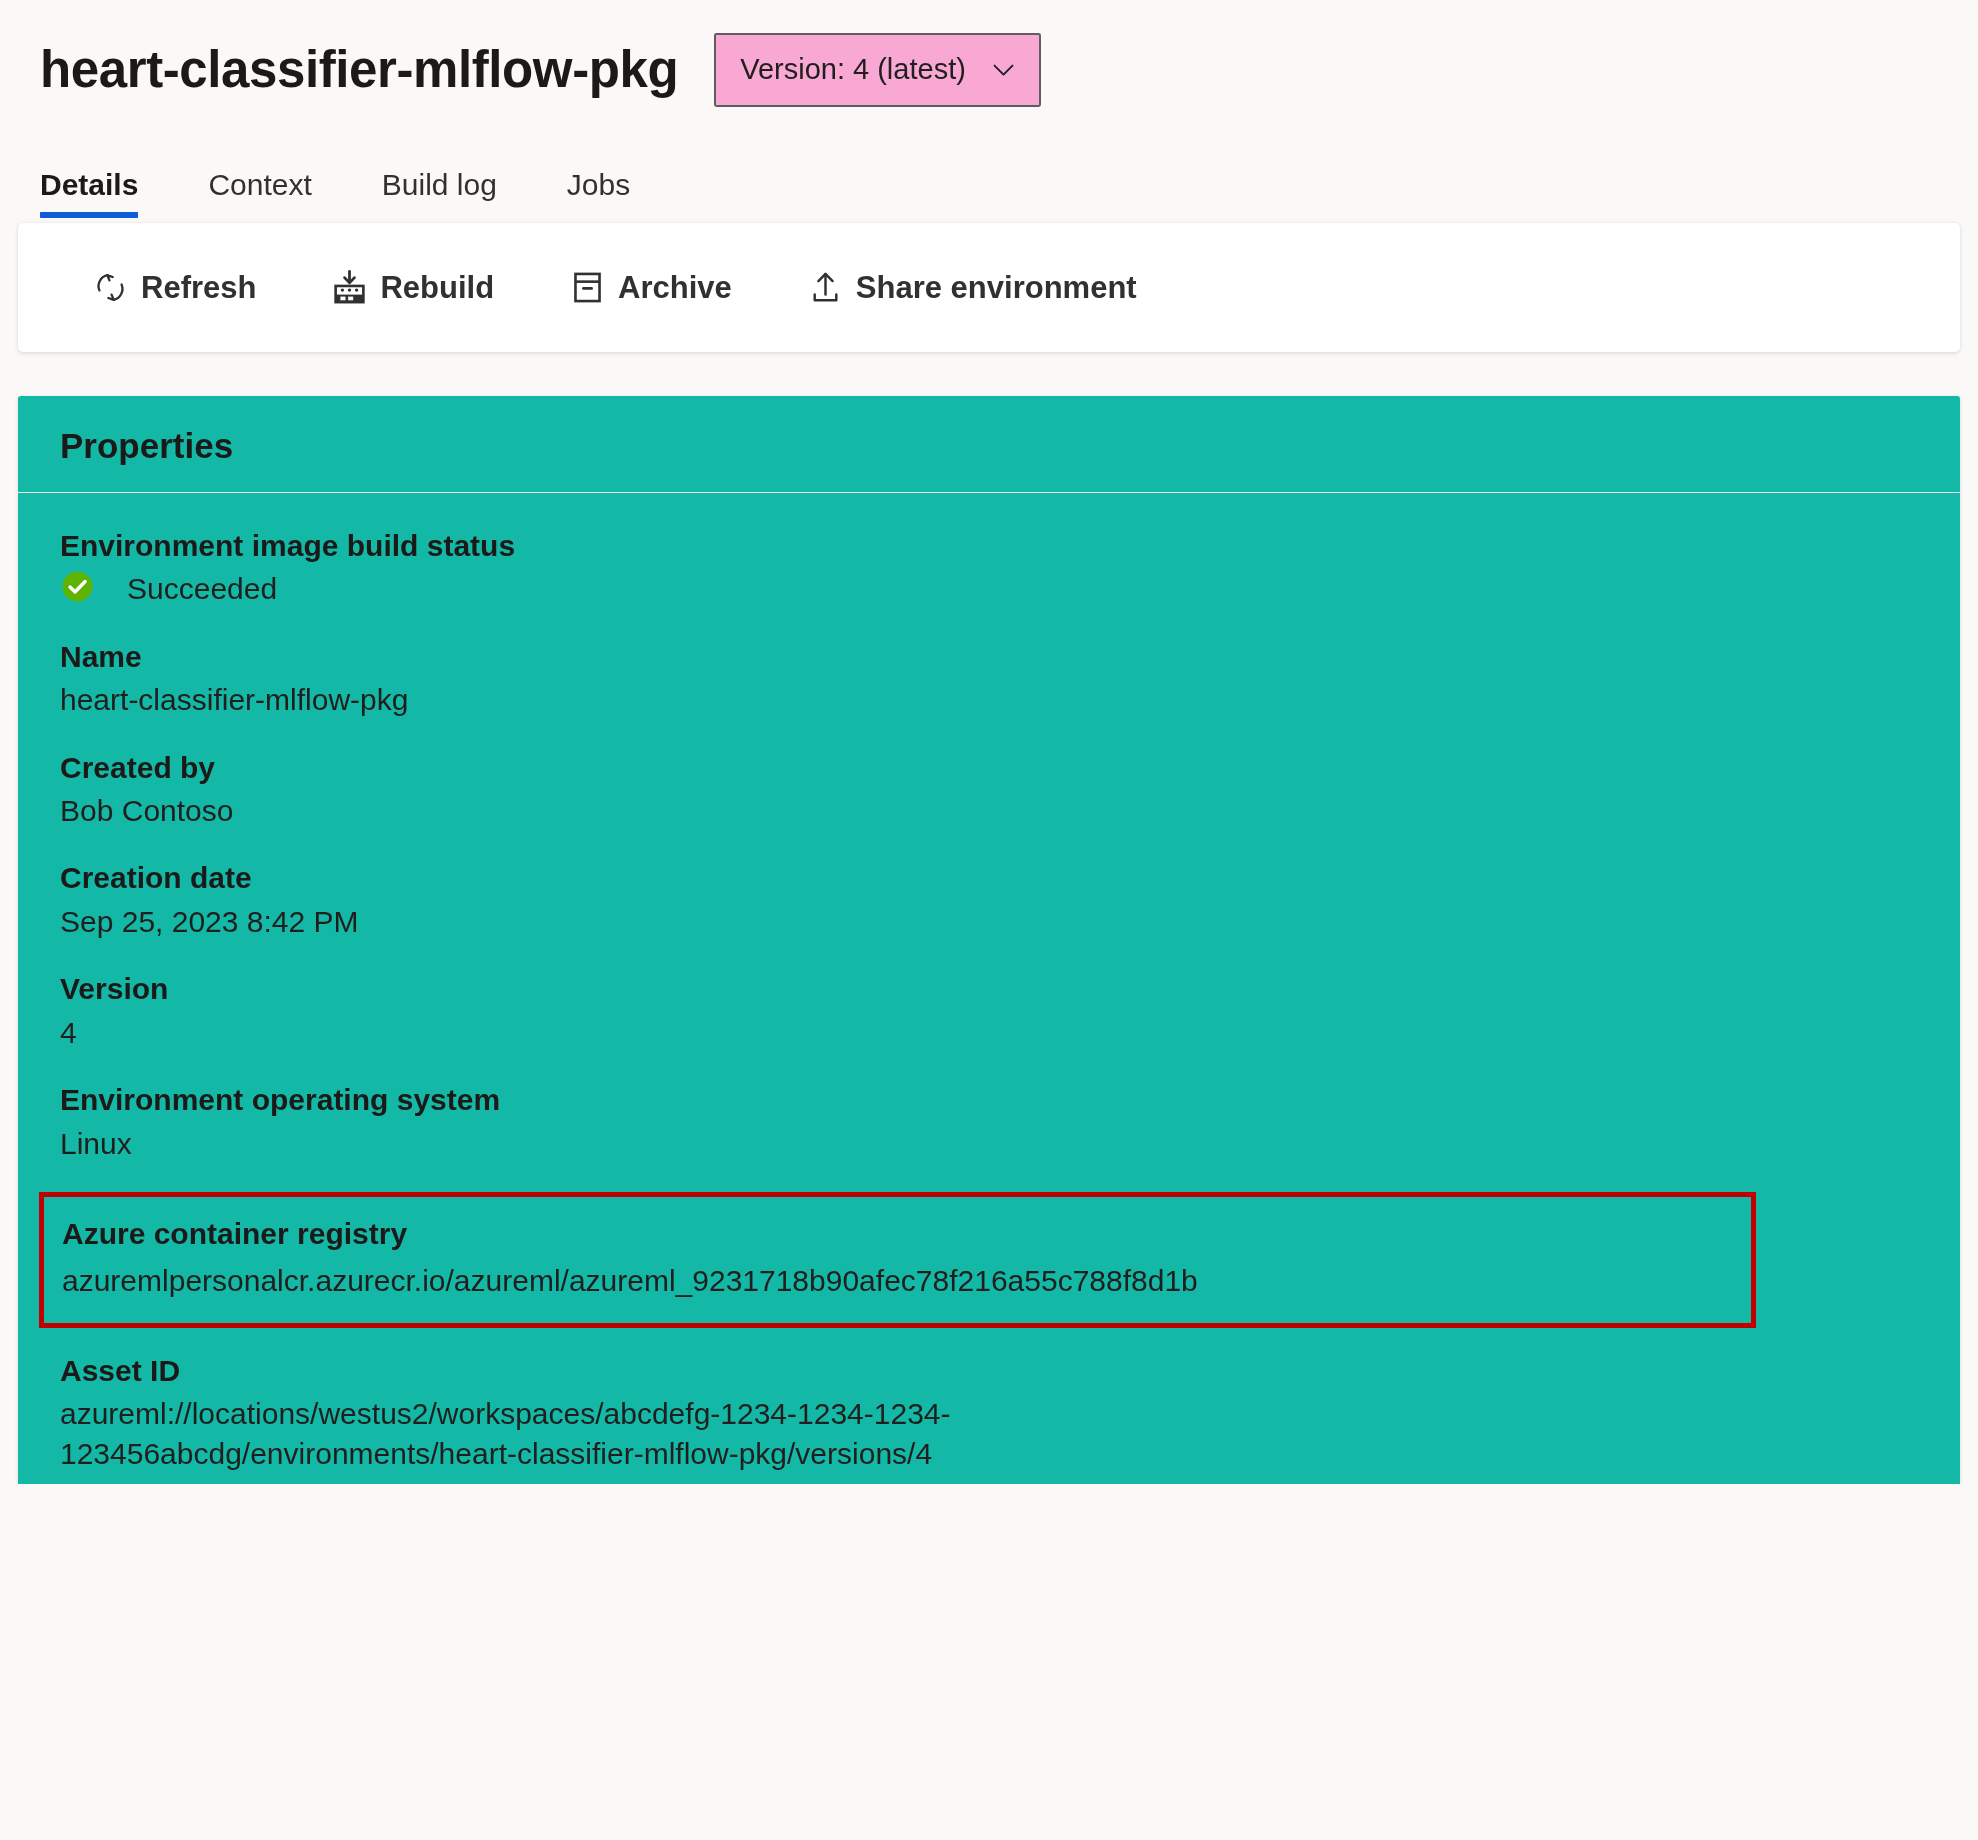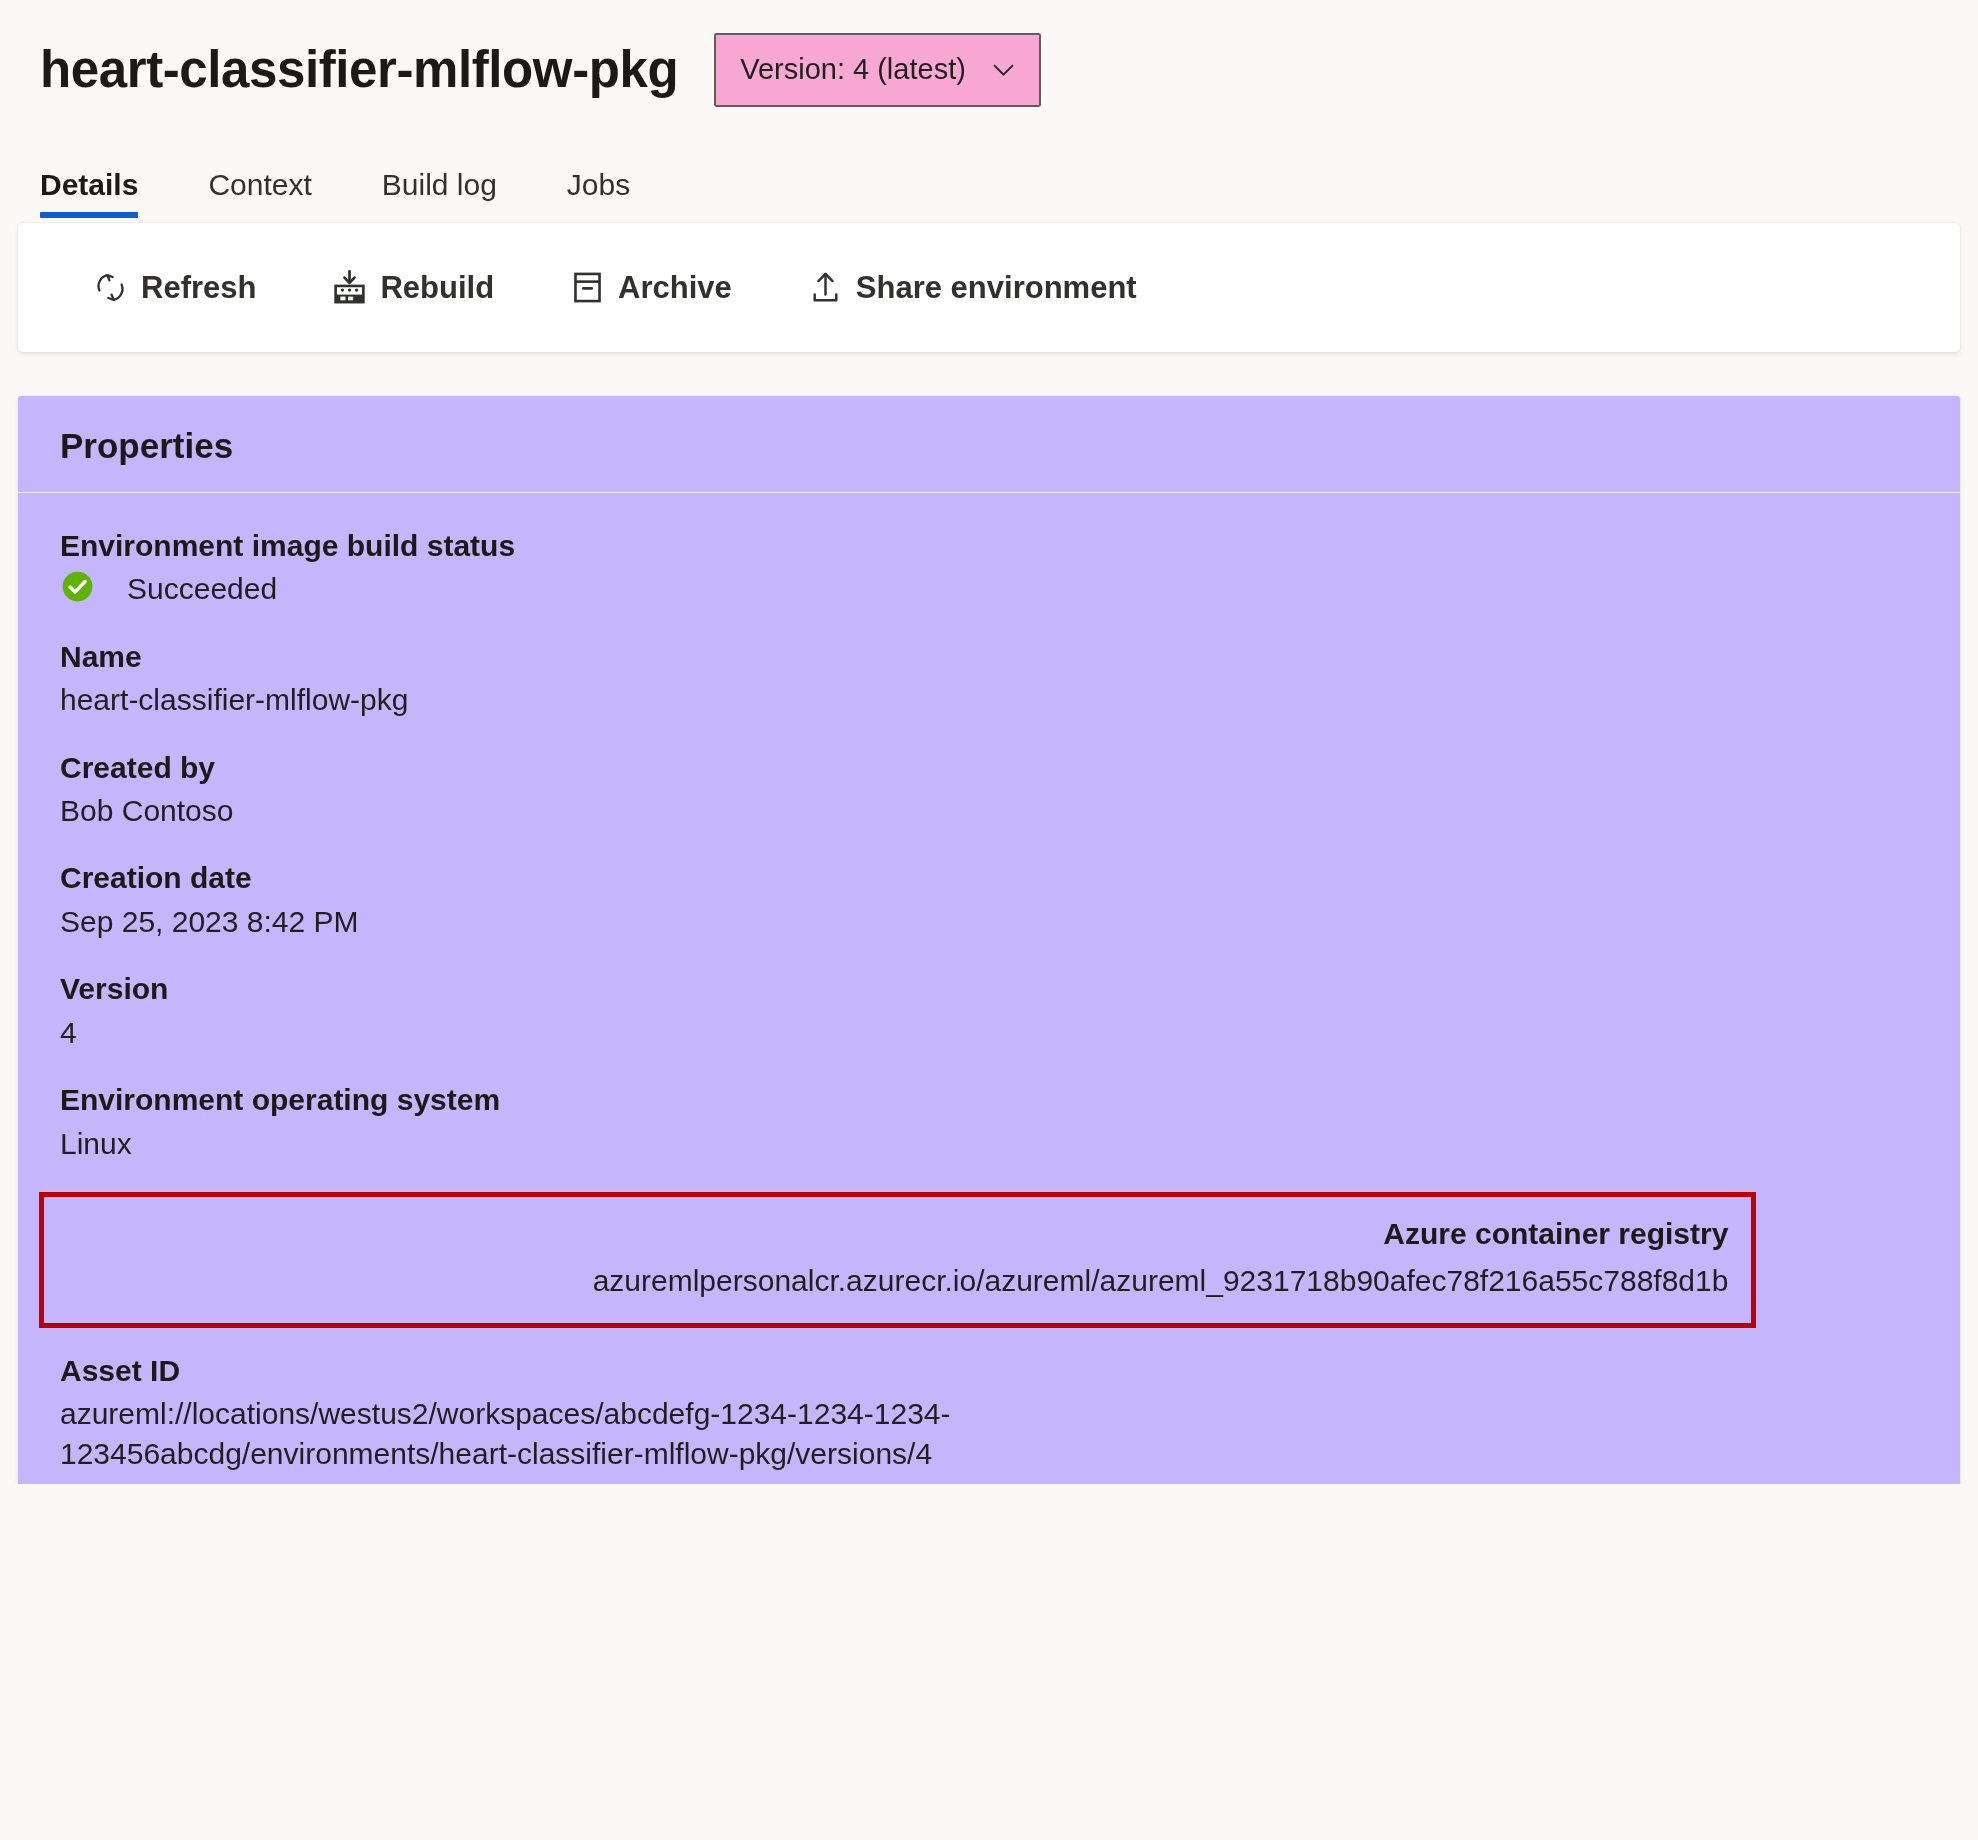--- a/index.html
+++ b/index.html
@@ -129,21 +129,21 @@
     height: 37px;
     flex: 0 0 auto;
     display: block;
     color: #323130;
   }
   .cmd + .cmd { margin-left: 21px; }
 
   
   .card {
     margin: 44px 18px 0 18px;
-    background: #c4b5fd;
+    background: #14b8a6;
     border-radius: 3.2px;
     box-shadow: 0 1.6px 4px rgba(0,0,0,0.10), 0 0 1.6px rgba(0,0,0,0.08);
     overflow: visible;
   }
   .card-header {
     padding: 32px 0 29px 42px;
     border-bottom: 1.6px solid #edebe9;
   }
   .card-title {
     font-size: 35px;
@@ -185,21 +185,20 @@
 
   
   .prop.highlight {
     border: 5.6px solid #c00000;
     padding: 18px 22.6px 22.6px 18px;
     margin-left: -21px;
     margin-right: -4.8px;
     margin-bottom: 18px;
     margin-top: 11.3px;
     width: 1717px;
-    text-align: right;
   }
   .prop.highlight .prop-label { margin-bottom: 8px; }
   .prop.highlight .prop-value { white-space: nowrap; }
 
   .assetid { margin-top: 24px; }
   .assetid .prop-value { max-width: 1330px; }
 </style>
 </head>
 <body>
 

